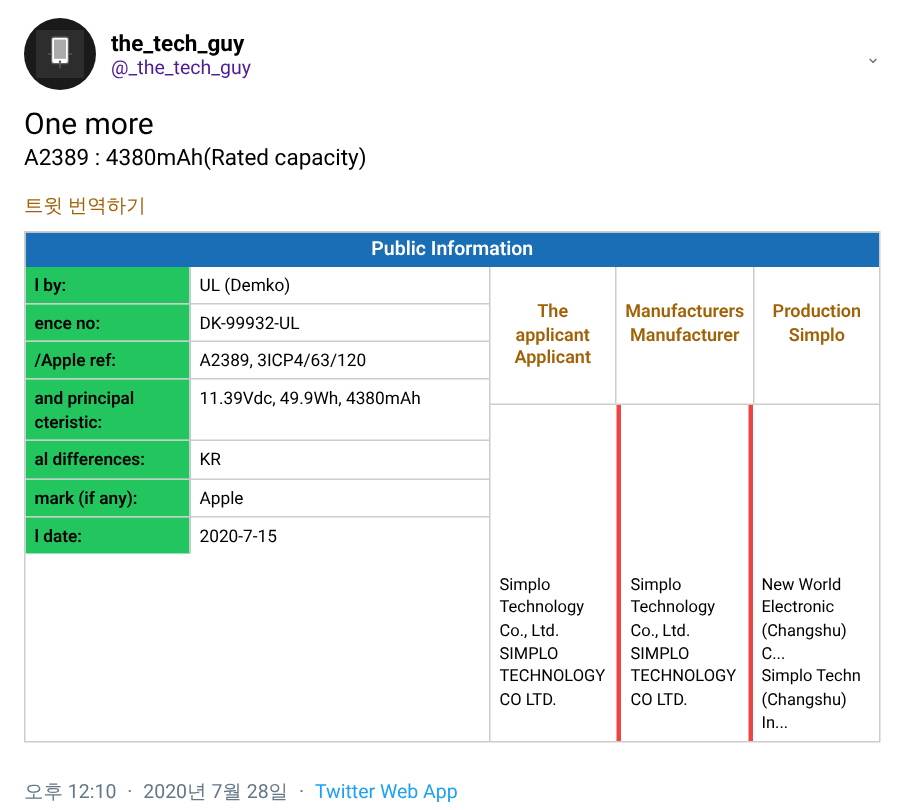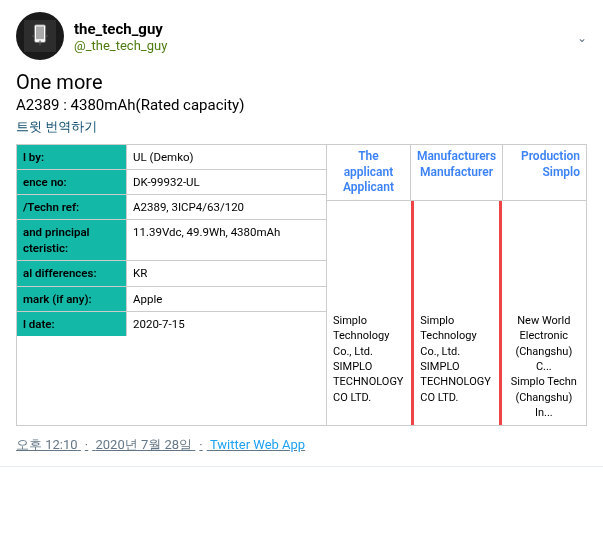--- a/index.html
+++ b/index.html
@@ -53,43 +53,43 @@
       display: flex;
       flex-direction: column;
     }
     .display-name {
       font-weight: 700;
       font-size: 15px;
       color: #000;
     }
     .username {
       font-size: 13px;
-      color: #4d7c0f;
+      color: #4c1d95;
     }
     .chevron-down {
       color: #657786;
       font-size: 12px;
       margin-top: 4px;
     }
     .tweet-body {
       margin-bottom: 10px;
     }
     .tweet-text-line1 {
       font-size: 20px;
       color: #000;
       margin-bottom: 2px;
     }
     .tweet-text-line2 {
       font-size: 15px;
       color: #000;
-      margin-bottom: 4px;
+      margin-bottom: 14px;
     }
     .translate-link {
       font-size: 13px;
-      color: #0c4a6e;
+      color: #a16207;
       text-decoration: none;
     }
     .table-container {
       border: 1px solid #ccc;
       overflow: hidden;
       margin-top: 8px;
       font-size: 12px;
     }
     .table-header-row {
       background: #1a6eb5;
@@ -110,73 +110,70 @@
       flex: 1;
       display: flex;
       flex-direction: column;
     }
     .table-right-header {
       display: flex;
       border-bottom: 1px solid #ccc;
     }
     .right-col-header {
       flex: 1;
-      padding: 4px 6px;
+      padding: 22px 6px;
       text-align: center;
       font-weight: 600;
-      color: #3b82f6;
+      color: #a16207;
       border-right: 1px solid #ccc;
       font-size: 12px;
       line-height: 1.3;
     }
     .right-col-header:last-child {
       border-right: none;
-      text-align: right;
     }
     .table-row {
       display: flex;
       border-bottom: 1px solid #ccc;
     }
     .table-row:last-child {
       border-bottom: none;
     }
     .cell-label {
       flex: 0 0 110px;
       padding: 4px 6px;
       font-weight: 600;
       color: #000;
       border-right: 1px solid #ccc;
-      background: #14b8a6;
+      background: #22c55e;
       font-size: 11.5px;
       line-height: 1.4;
     }
     .cell-value {
       flex: 1;
       padding: 4px 6px;
       color: #000;
       font-size: 11.5px;
       line-height: 1.4;
     }
     .right-data-col {
       flex: 1;
       padding: 4px 6px;
       font-size: 11px;
       color: #000;
       border-right: 3px solid #ef4444;
       line-height: 1.4;
     }
     .right-data-col:last-child {
       border-right: none;
-      text-align: center;
     }
     .tweet-footer {
-      margin-top: 10px;
+      margin-top: 24px;
       font-size: 13px;
       color: #657786;
-      text-decoration: underline;
     }
     .tweet-footer a {
       color: #1da1f2;
       text-decoration: none;
     }
     .tweet-footer-dot {
       margin: 0 4px;
     }
   </style>
 </head>
@@ -209,37 +206,38 @@
     <div class="chevron-down">⌄</div>
   </div>
 
   <div class="tweet-body">
     <div class="tweet-text-line1">One more</div>
     <div class="tweet-text-line2">A2389 : 4380mAh(Rated capacity)</div>
     <a class="translate-link" href="#">트윗 번역하기</a>
 
     
     <div class="table-container">
+      <div class="table-header-row">Public Information</div>
       <div class="table-body">
 
         <div class="table-left">
 
           <div class="table-row">
             <div class="cell-label">l by:</div>
             <div class="cell-value">UL (Demko)</div>
           </div>
 
           <div class="table-row">
             <div class="cell-label">ence no:</div>
             <div class="cell-value">DK-99932-UL</div>
           </div>
 
 
           <div class="table-row">
-            <div class="cell-label">/Techn ref:</div>
+            <div class="cell-label">/Apple ref:</div>
             <div class="cell-value">A2389, 3ICP4/63/120</div>
           </div>
 
           <div class="table-row">
             <div class="cell-label">and principal<br>cteristic:</div>
             <div class="cell-value">11.39Vdc, 49.9Wh, 4380mAh</div>
           </div>
 
           <div class="table-row">
             <div class="cell-label">al differences:</div>

